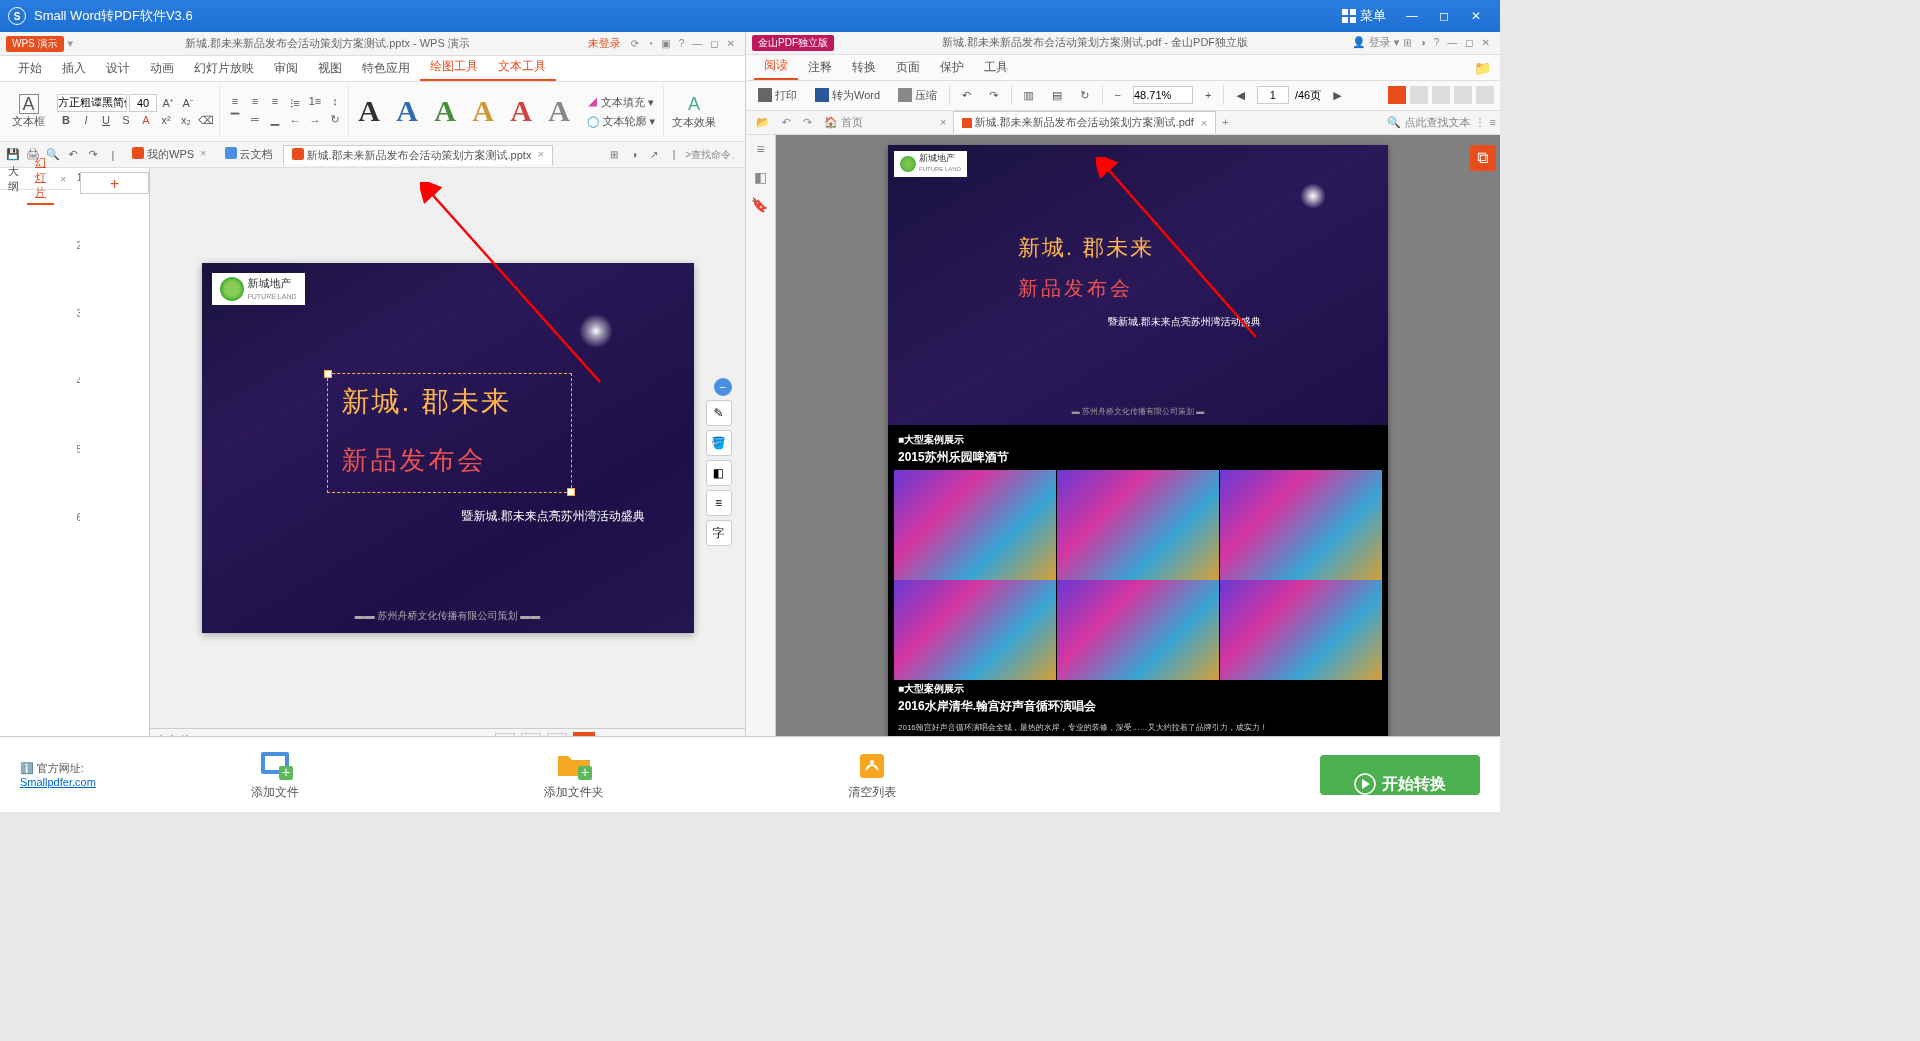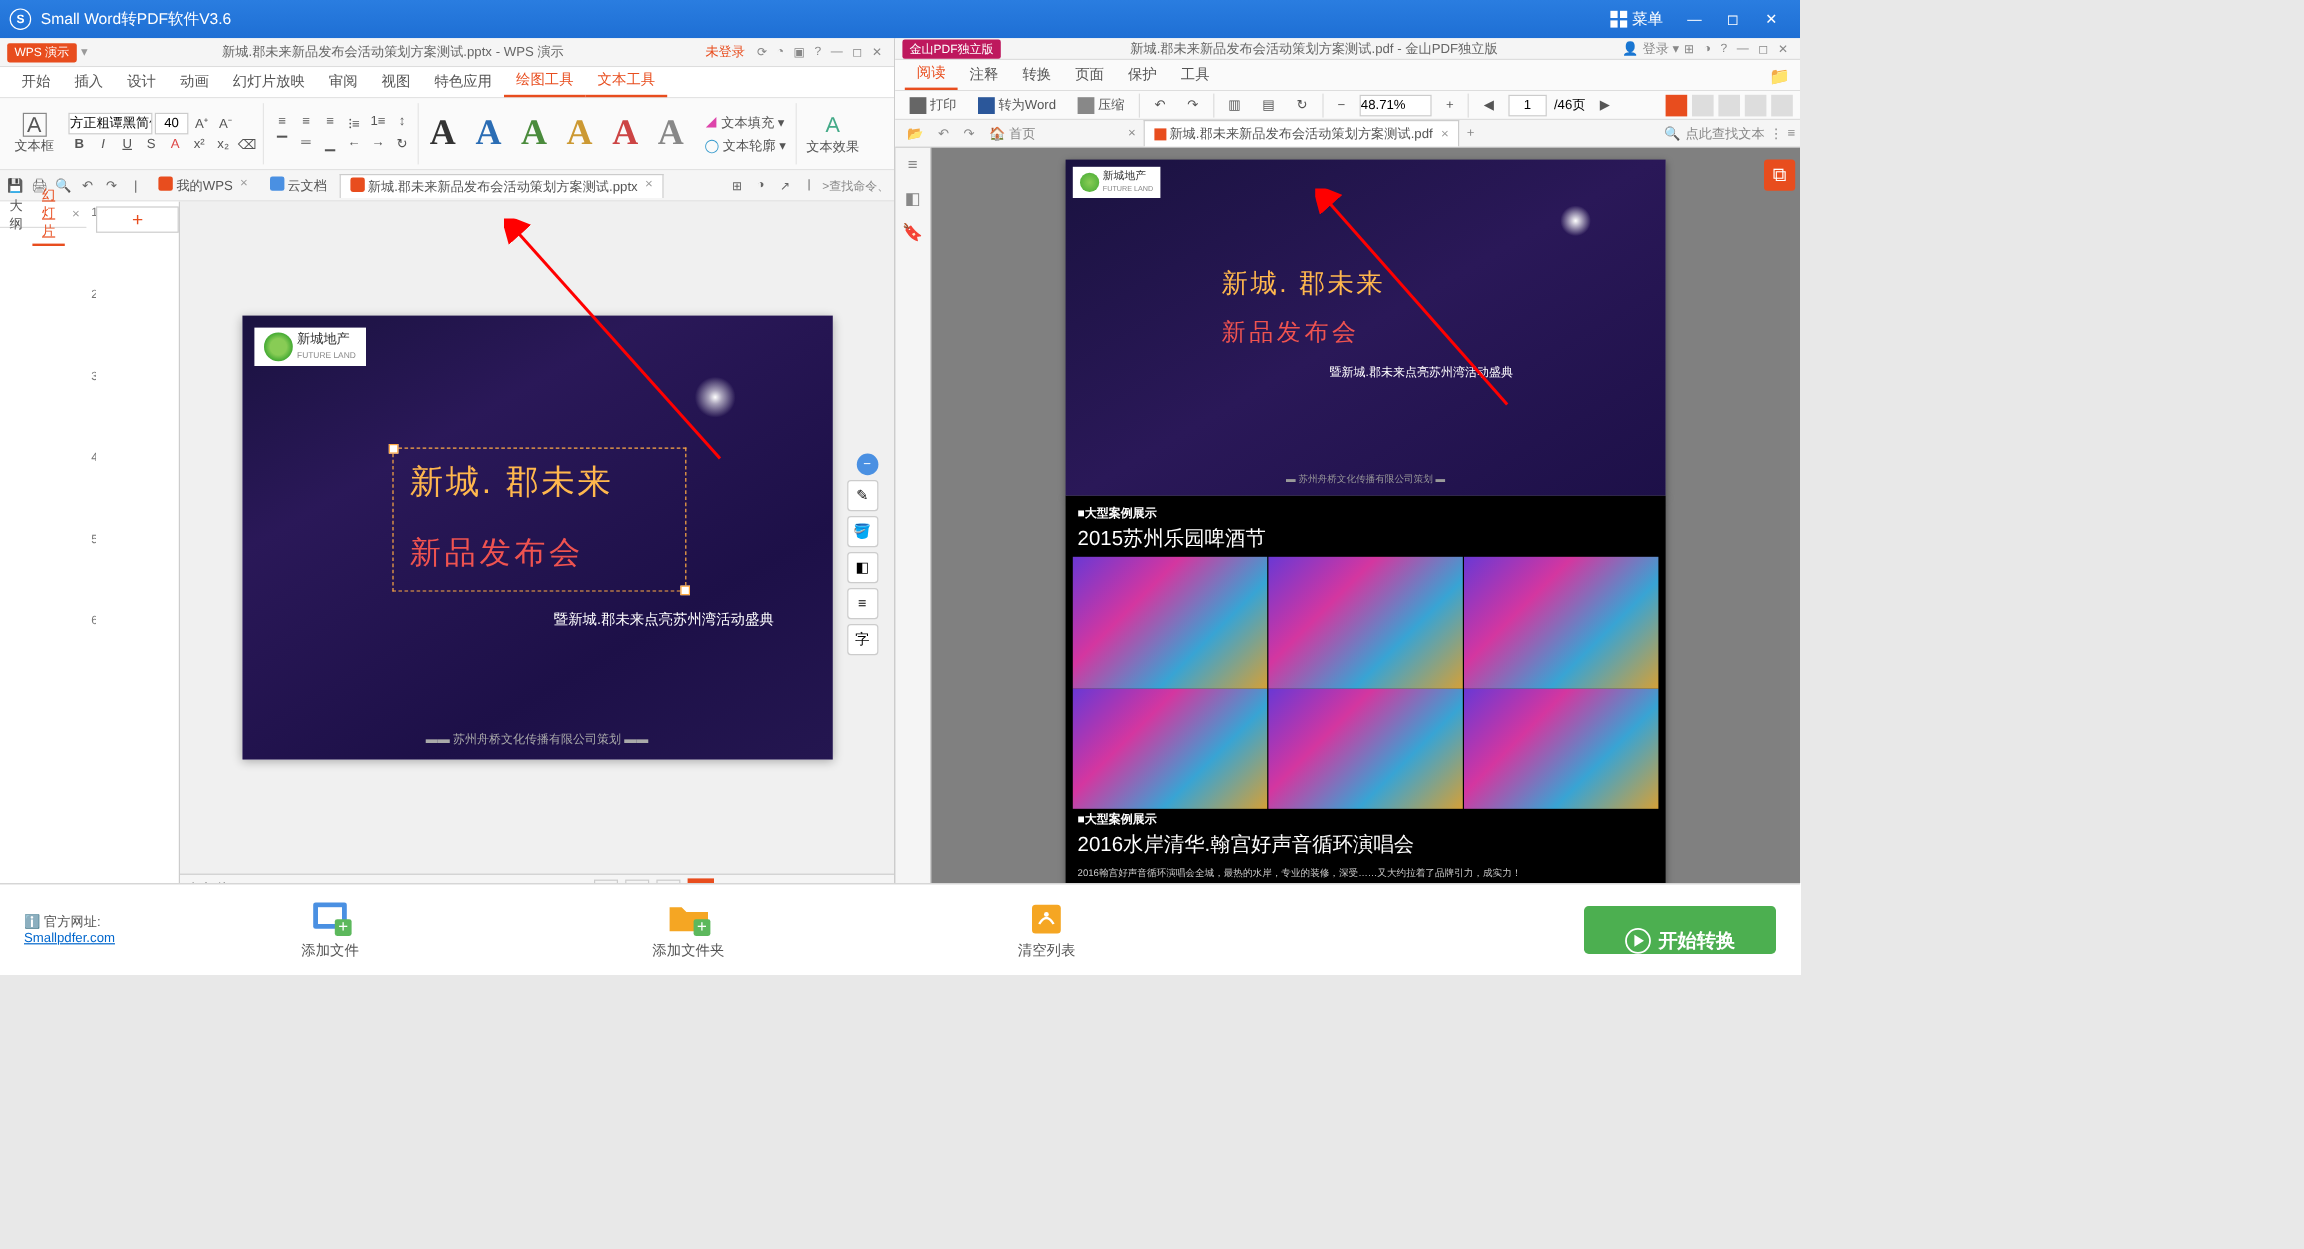--- a/index.html
+++ b/index.html
@@ -137,21 +137,21 @@
 .pdf-page.p1 .plogo { position: absolute; top: 6px; left: 6px; background: #fff; padding: 3px 6px; display: flex; gap: 3px; align-items: center; }
 .pdf-page.p1 .plogo .pc { width: 16px; height: 16px; border-radius: 50%; background: radial-gradient(circle, #8c5, #4a3); }
 .pdf-page.p1 .plogo .pt { font-size: 9px; color: #333; line-height: 1.1; }
 .pdf-page.p1 .pstar { position: absolute; top: 36px; right: 60px; width: 30px; height: 30px; background: radial-gradient(circle, #fff, transparent 60%); }
 .pdf-page.p1 .pt1 { position: absolute; top: 88px; left: 130px; font-size: 22px; color: #ffb74d; letter-spacing: 2px; }
 .pdf-page.p1 .pt2 { position: absolute; top: 130px; left: 130px; font-size: 20px; color: #ef5350; letter-spacing: 3px; }
 .pdf-page.p1 .psub { position: absolute; top: 170px; left: 220px; font-size: 10px; color: #fff; }
 .pdf-page.p1 .pfoot { position: absolute; bottom: 8px; left: 0; right: 0; text-align: center; font-size: 8px; color: #999; }
 .pdf-page.p2 { background: #000; padding: 6px; }
 .pdf-page.p2 .hdr-txt { color: #fff; font-size: 10px; font-weight: bold; padding: 2px 4px; }
-.pdf-page.p2 .sub-txt { color: #fff; font-size: 17px; font-weight: normal; padding: 0 4px 4px; }
+.pdf-page.p2 .sub-txt { color: #fff; font-size: 12px; font-weight: bold; padding: 0 4px 4px; }
 .pdf-page.p2 .img-row { display: grid; grid-template-columns: repeat(3, 1fr); gap: 1px; height: 110px; }
 .pdf-page.p2 .img-row > div { background: linear-gradient(135deg, #6a38d4, #d436a0, #38a4d4, #d4a038); }
 .pdf-page.p2 .cap { color: #ccc; font-size: 8px; padding: 3px 4px; }
 .pdf-float { position: absolute; top: 10px; right: 4px; width: 26px; height: 26px; background: #e84d1e; border-radius: 3px; display: flex; align-items: center; justify-content: center; color: #fff; cursor: pointer; }
 
 
 .bottombar { position: absolute; bottom: 0; left: 0; right: 0; height: 76px; background: #fff; border-top: 1px solid #ccc; display: flex; align-items: center; padding: 0 20px; }
 .bottombar .bitem { flex: 1; display: flex; flex-direction: column; align-items: center; gap: 2px; font-size: 12px; color: #555; cursor: pointer; }
 .bottombar .bicon { width: 40px; height: 34px; display: flex; align-items: center; justify-content: center; font-size: 24px; }
 .bottombar .link { font-size: 11px; color: #0066cc; text-decoration: underline; }

